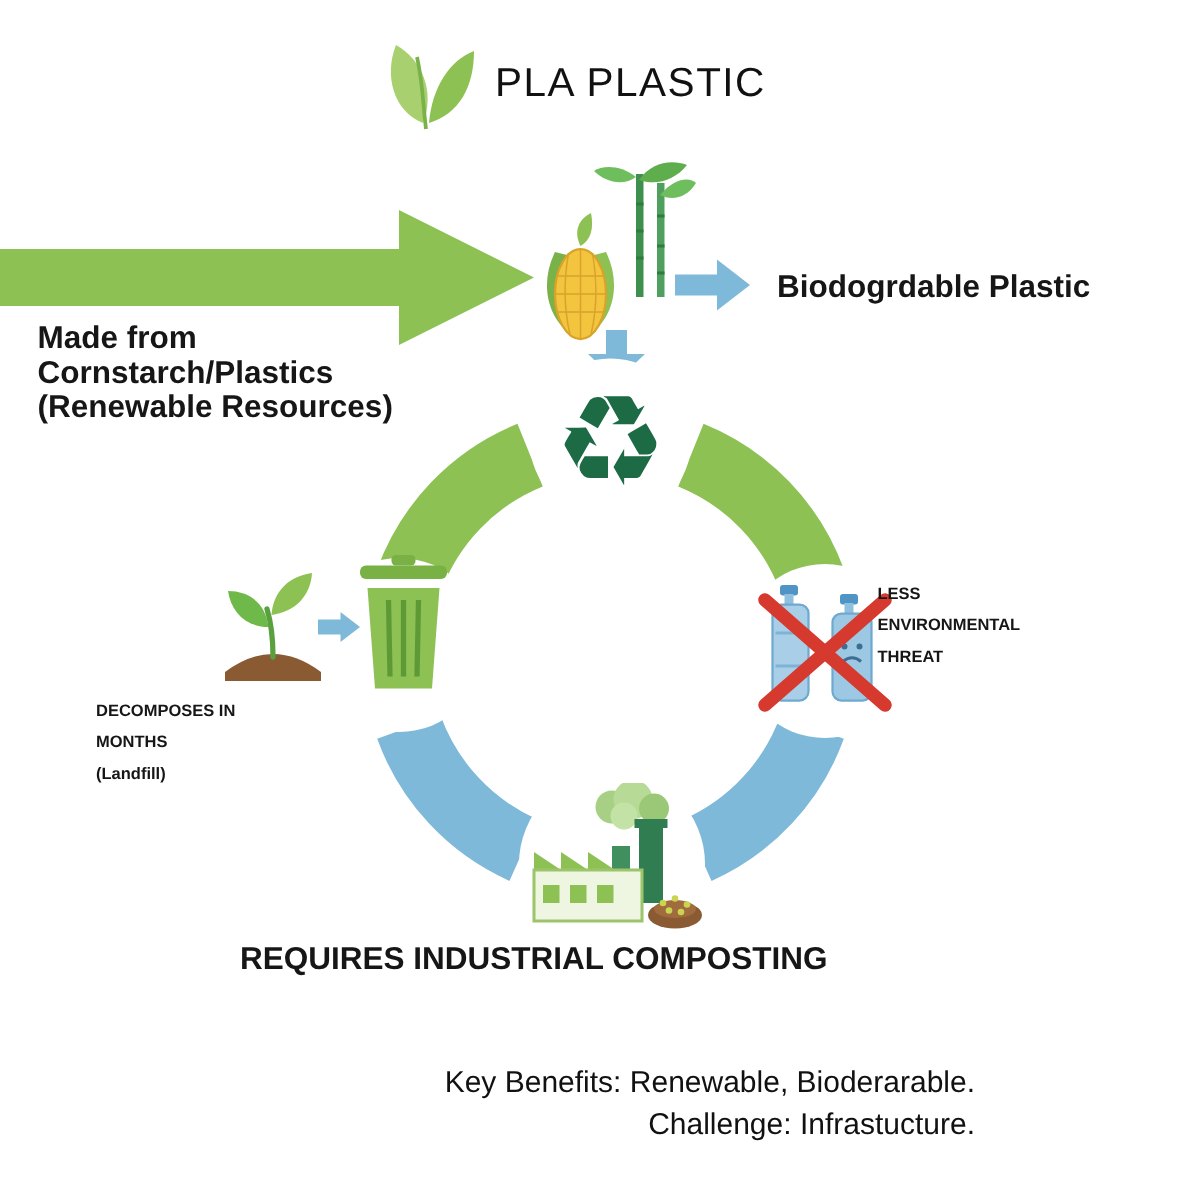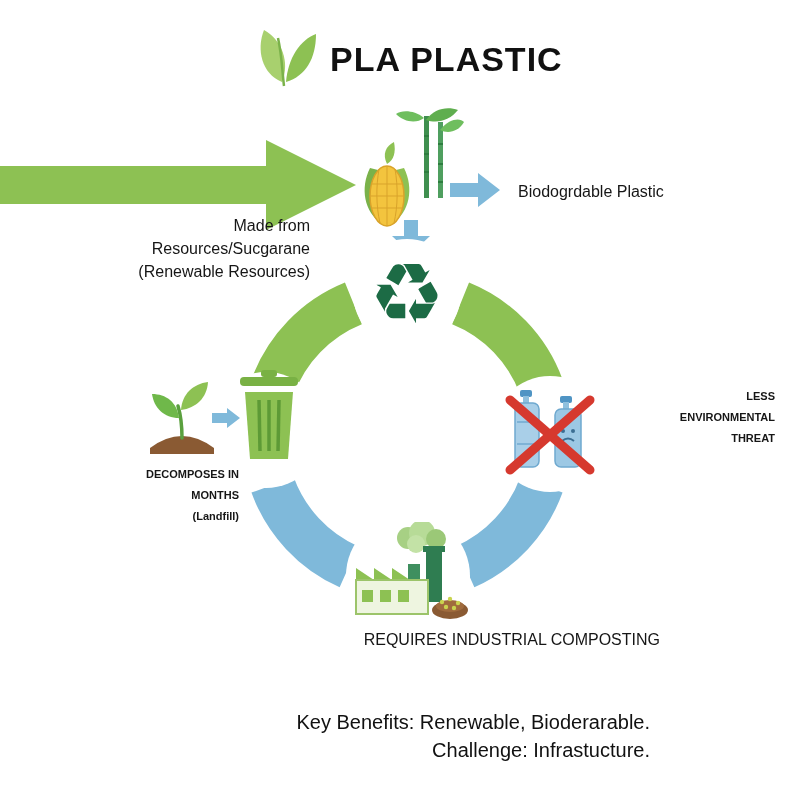--- a/index.html
+++ b/index.html
@@ -2,24 +2,24 @@
 <html><head>
 <meta charset="utf-8">
 <style>
   html,body{margin:0;padding:0;background:#ffffff;}
   .canvas{
     position:relative;width:800px;height:800px;background:#ffffff;overflow:hidden;
     font-family:"Liberation Sans", sans-serif;color:#161616;
   }
   .abs{position:absolute;}
   .title{
-    font-size:34px;font-weight:700;letter-spacing:1px;color:#111;
+    font-size:27px;font-weight:400;letter-spacing:1px;color:#111;
   }
-  .label{font-size:16px;line-height:23px;}
-  .block{text-align:right;}
+  .label{font-size:21px;line-height:23px;font-weight:bold;}
+  .block{text-align:left;}
   .ln{display:block;}
   .caps{font-size:11px;line-height:21px;font-weight:700;}
   .recycle{
     font-size:84px;line-height:88px;color:#1c6b45;text-align:center;width:100px;
   }
   .footer-text{font-size:20px;line-height:28px;font-weight:500;color:#111;text-align:right;}
 </style>
 </head>
 <body>
 
@@ -31,21 +31,21 @@
     <path d="M30,62 C28,46 28,32 24,14" stroke="#7ab24a" stroke-width="2.5" fill="none"></path>
   </svg>
   <div class="abs title" style="left:330px;top:40px;">PLA PLASTIC</div>
 
   <svg class="abs" style="left:0px;top:130px;" width="360" height="110" viewBox="0 0 360 110">
     <polygon points="0,36 266,36 266,10 356,55 266,100 266,74 0,74" fill="#8dc153"></polygon>
   </svg>
 
   <div class="abs block label" style="left:25px;top:214px;width:285px;">
     <span class="ln">Made from</span>
-    <span class="ln">Resources/Sucgarane</span>
+    <span class="ln">Cornstarch/Plastics</span>
     <span class="ln">(Renewable Resources)</span>
   </div>
 
   <svg class="abs" style="left:352px;top:106px;" width="115" height="125" viewBox="0 0 115 125">
     <g>
       <rect x="72" y="10" width="5" height="82" fill="#3f8f4f"></rect>
       <rect x="86" y="16" width="5" height="76" fill="#4f9f5f"></rect>
       <path d="M74,14 C82,2 96,0 106,4 C98,14 86,18 74,14 Z" fill="#5fae4e"></path>
       <path d="M88,24 C98,12 108,12 112,16 C106,26 96,28 88,24 Z" fill="#6fbe5e"></path>
       <path d="M72,12 C62,4 50,4 44,8 C52,16 64,18 72,12 Z" fill="#6fbe5e"></path>
@@ -103,21 +103,21 @@
   </svg>
   <svg class="abs" style="left:234px;top:368px;" width="70" height="95" viewBox="0 0 70 95">
     <rect x="27" y="2" width="16" height="7" rx="3" fill="#79b144"></rect>
     <rect x="6" y="9" width="58" height="9" rx="4" fill="#79b144"></rect>
     <path d="M11,24 L59,24 L54,91 L16,91 Z" fill="#8dc153"></path>
     <line x1="25" y1="32" x2="26" y2="83" stroke="#5d9a36" stroke-width="3.5"></line>
     <line x1="35" y1="32" x2="35" y2="83" stroke="#5d9a36" stroke-width="3.5"></line>
     <line x1="45" y1="32" x2="44" y2="83" stroke="#5d9a36" stroke-width="3.5"></line>
   </svg>
 
-  <div class="abs block caps" style="left:44px;top:464px;width:195px;">
+  <div class="abs block caps" style="left:64px;top:464px;width:195px;">
     <span class="ln">DECOMPOSES IN</span>
     <span class="ln">MONTHS</span>
     <span class="ln">(Landfill)</span>
   </div>
 
   <svg class="abs" style="left:504px;top:386px;" width="92" height="92" viewBox="0 0 92 92">
     <g>
       <rect x="16" y="4" width="12" height="7" rx="2" fill="#4f94c4"></rect>
       <rect x="19" y="10" width="6" height="8" fill="#8fc0de"></rect>
       <rect x="11" y="17" width="24" height="64" rx="6" fill="#a9cfe8" stroke="#6fa9cf" stroke-width="1.5"></rect>

